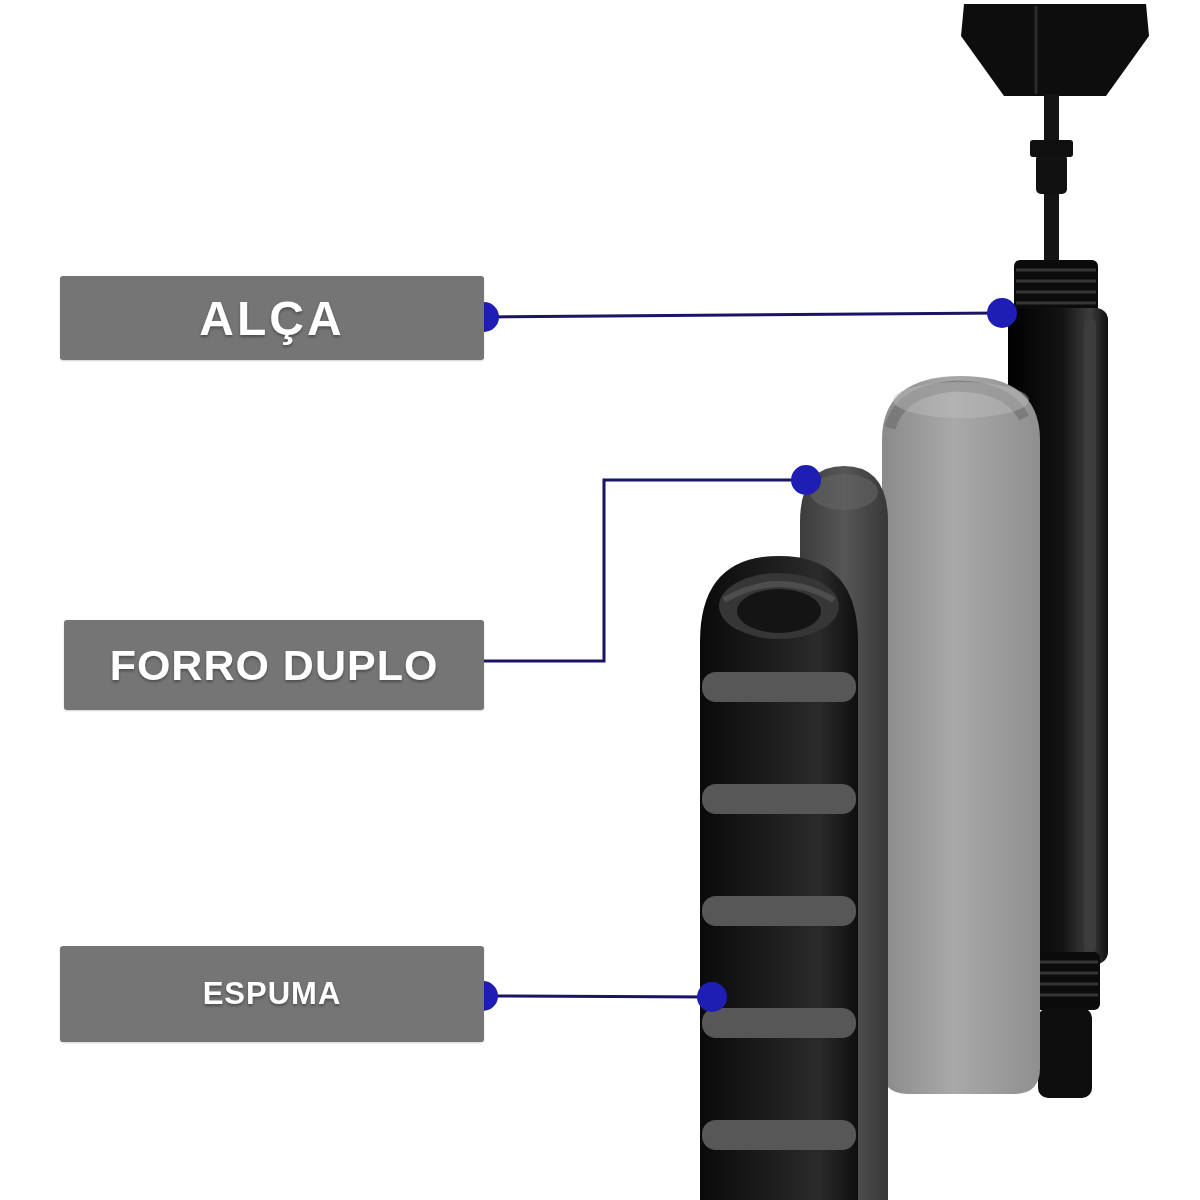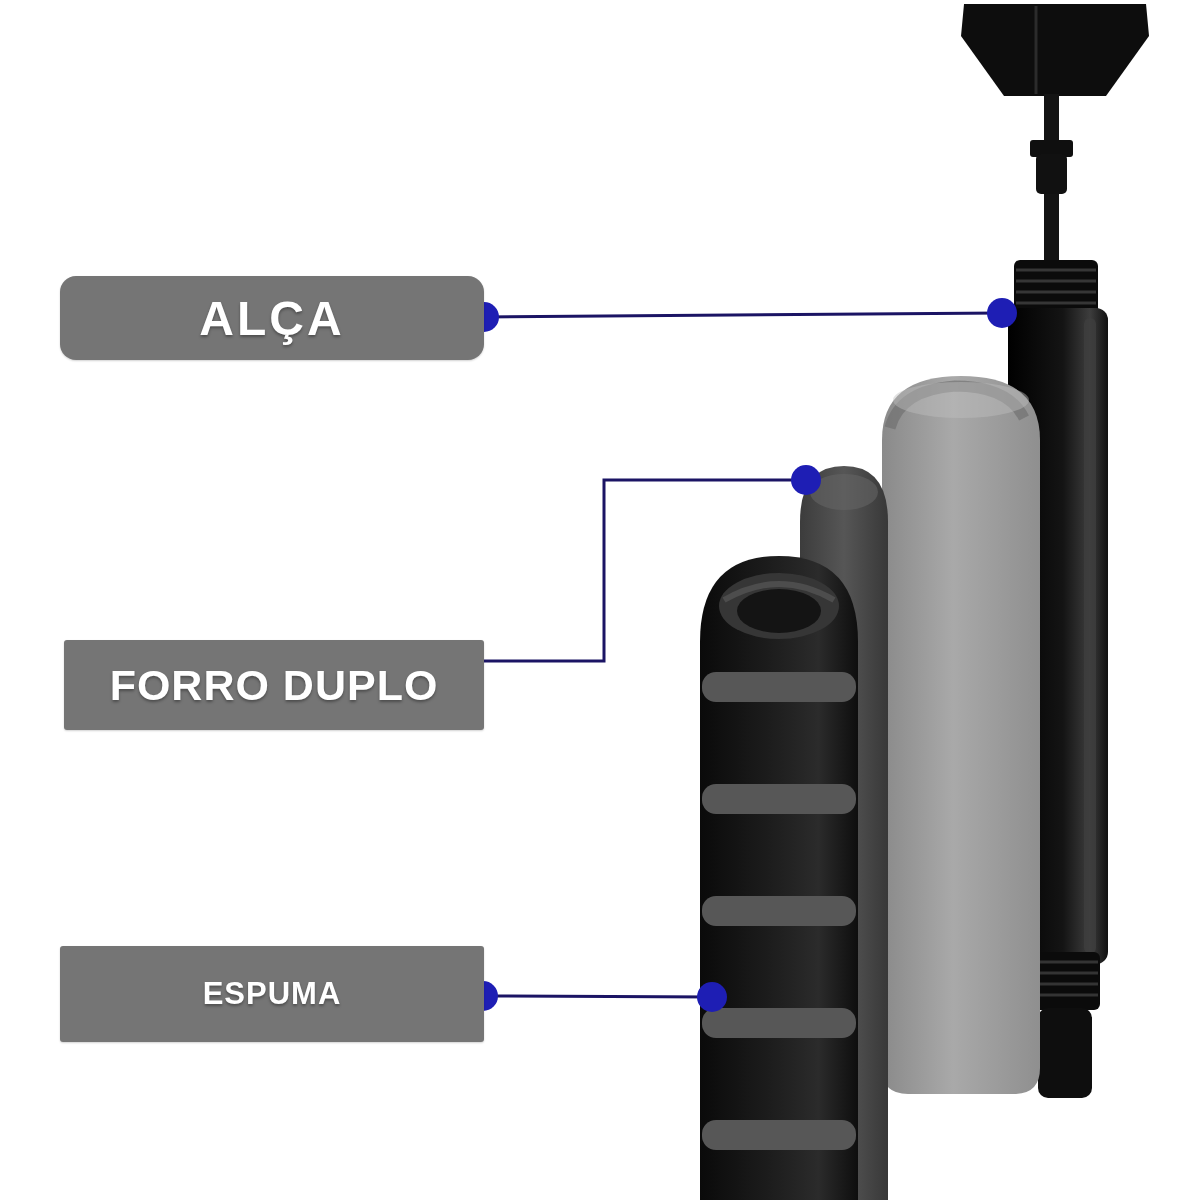--- a/index.html
+++ b/index.html
@@ -28,25 +28,25 @@
     align-items: center;
     justify-content: center;
     text-align: center;
     border-radius: 3px;
     text-shadow: 0 2px 3px rgba(0,0,0,0.35);
     box-shadow: 0 1px 2px rgba(0,0,0,0.18);
     user-select: none;
   }
   .label-alca {
     left: 60px; top: 276px; width: 424px; height: 84px;
-    font-size: 48px; letter-spacing: 3px; border-radius: 16px;
+    font-size: 48px; letter-spacing: 3px;
   }
   .label-forro {
     left: 64px; top: 620px; width: 420px; height: 90px;
-    font-size: 43px; letter-spacing: 1px; margin-top: 20px;
+    font-size: 43px; letter-spacing: 1px;
   }
   .label-espuma {
     left: 60px; top: 946px; width: 424px; height: 96px;
     font-size: 31px; line-height: 1.18; letter-spacing: 1px;
     flex-direction: column;
   }
   .label .line { display: block; }
 </style>
 </head>
 <body>

